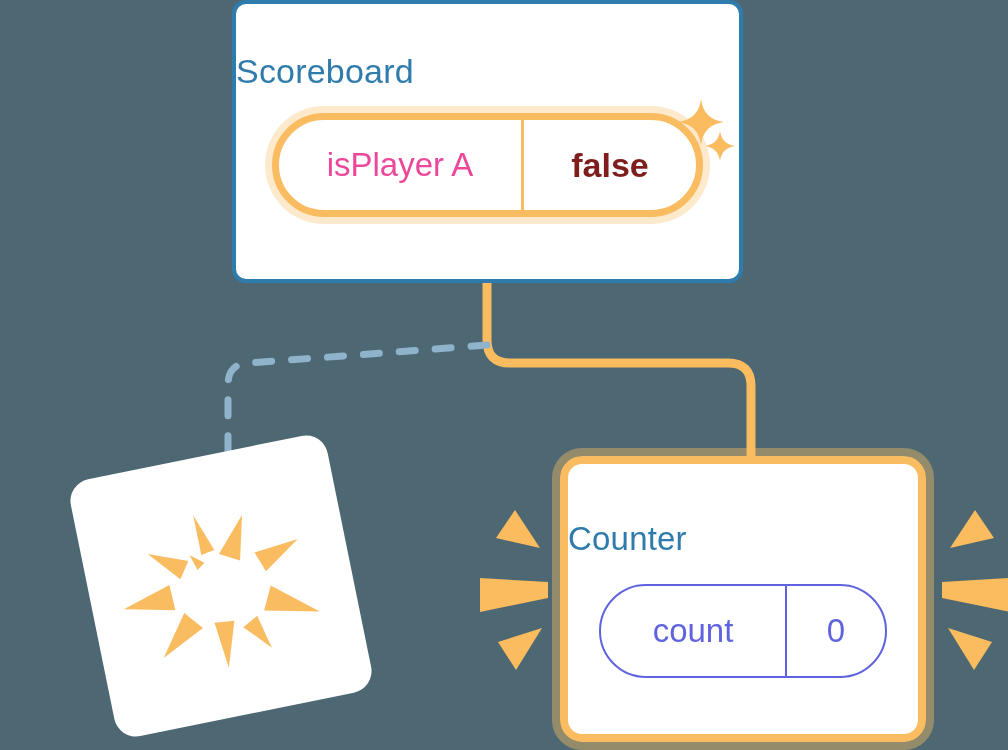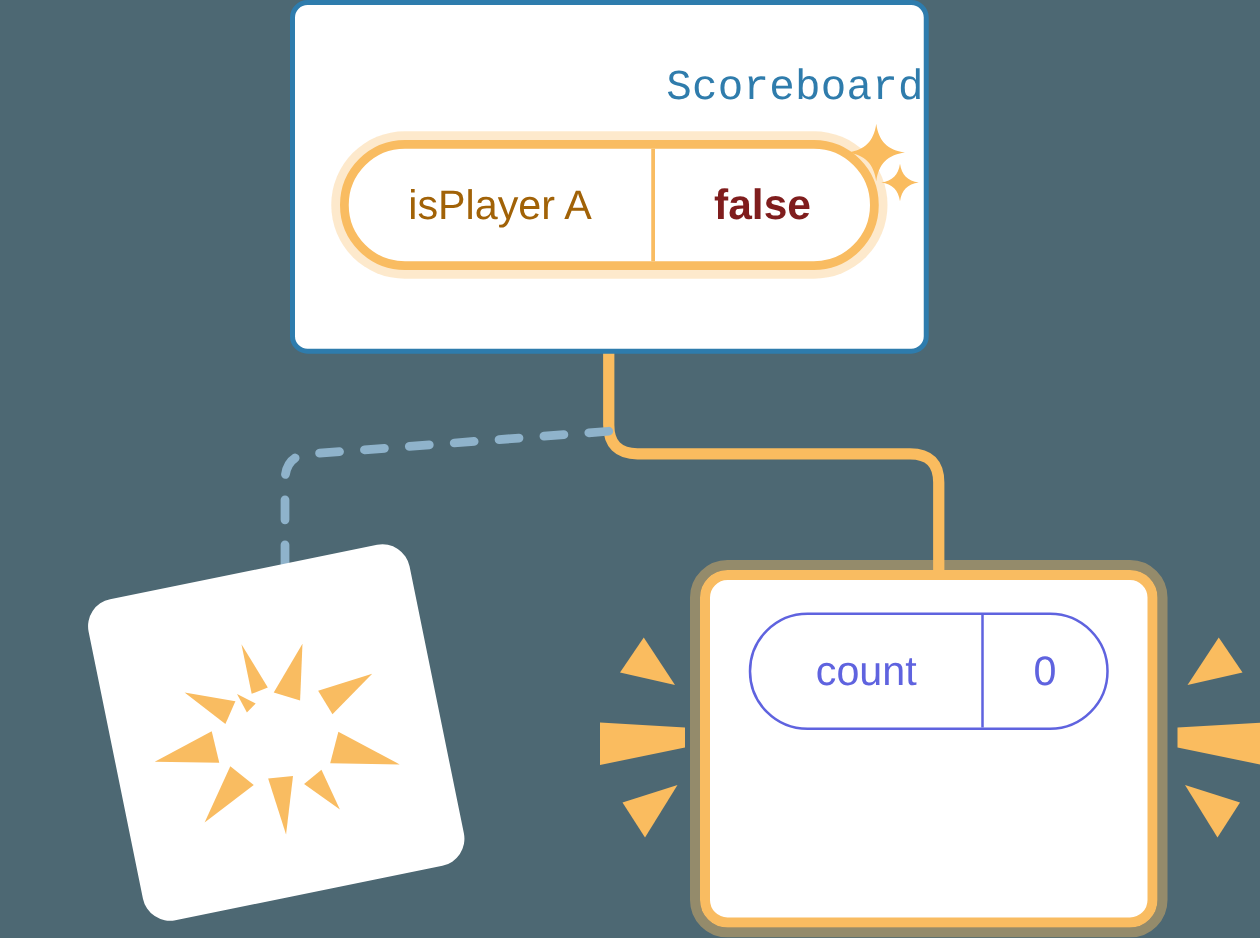--- a/index.html
+++ b/index.html
@@ -43,27 +43,26 @@
     left: 232px;
     top: 0px;
     width: 511px;
     height: 283px;
     border: 4px solid #2e7cad;
     border-radius: 14px;
     z-index: 5;
   }
 
   .card-title {
-    text-align: right;
+    text-align: left;
     color: #2f7cac;
     font-size: 34px;
     font-weight: 400;
     letter-spacing: 0.2px;
     white-space: nowrap;
-    font-family: Liberation Mono, monospace;
   }
   .card-scoreboard .card-title {
     margin-top: 48px;
   }
 
   
   .pill-wrap {
     display: flex;
     justify-content: center;
   }
@@ -84,21 +83,21 @@
   }
   .pill-orange .pill-key,
   .pill-orange .pill-val {
     display: flex;
     align-items: center;
     justify-content: center;
   }
   .pill-orange .pill-key {
     padding: 0 26px;
     min-width: 190px;
-    color: #a16207;
+    color: #ec4899;
     font-size: 33px;
     font-weight: 400;
   }
   .pill-orange .pill-divider {
     width: 3px;
     background: #f9bc61;
     align-self: stretch;
   }
   .pill-orange .pill-val {
     padding: 0 26px;
@@ -270,20 +269,21 @@
 
   <svg class="sparkle" style="left:676px; top:97px;" width="50" height="50" viewBox="0 0 50 50">
     <path d="M25 2 C27 16 34 23 48 25 C34 27 27 34 25 48 C23 34 16 27 2 25 C16 23 23 16 25 2 Z" fill="#fabc5f"></path>
   </svg>
   <svg class="sparkle" style="left:704px; top:130px;" width="32" height="32" viewBox="0 0 32 32">
     <path d="M16 1 C17.4 10 22 14.6 31 16 C22 17.4 17.4 22 16 31 C14.6 22 10 17.4 1 16 C10 14.6 14.6 10 16 1 Z" fill="#fabc5f"></path>
   </svg>
 
   <div class="card-counter-halo"></div>
   <div class="card card-counter">
+    <div class="card-title">Counter</div>
 
     <div class="pill-wrap">
       <div class="pill pill-indigo">
         <div class="pill-key">count</div>
         <div class="pill-divider"></div>
         <div class="pill-val">0</div>
       </div>
     </div>
   </div>
 

